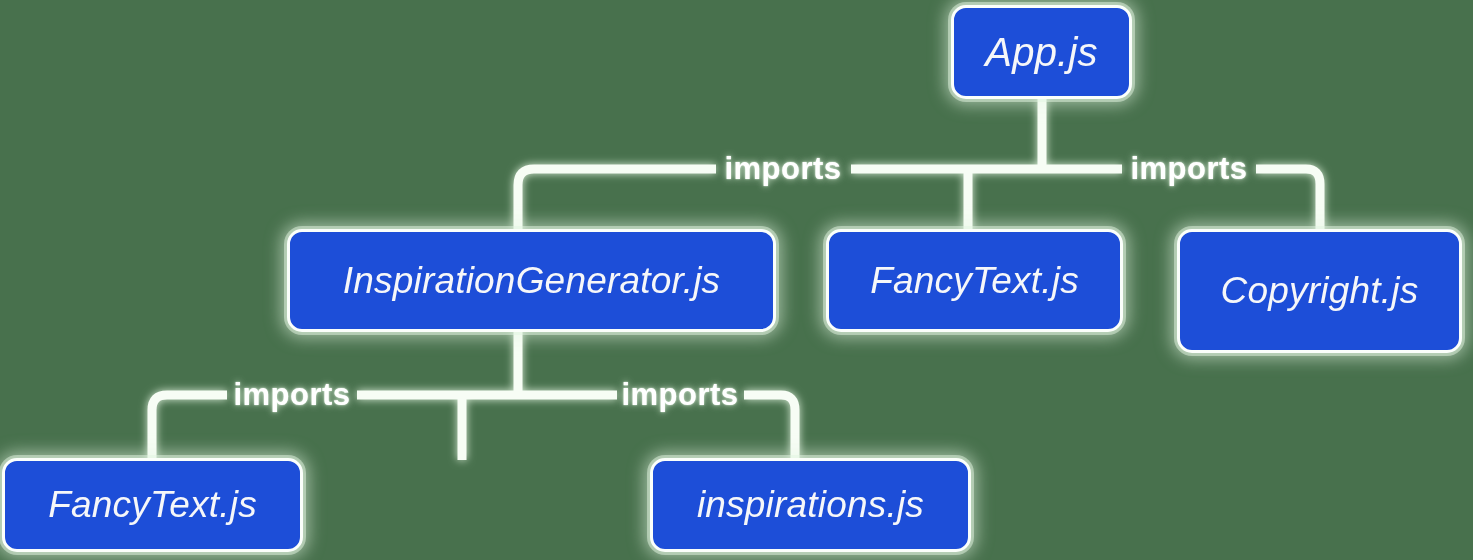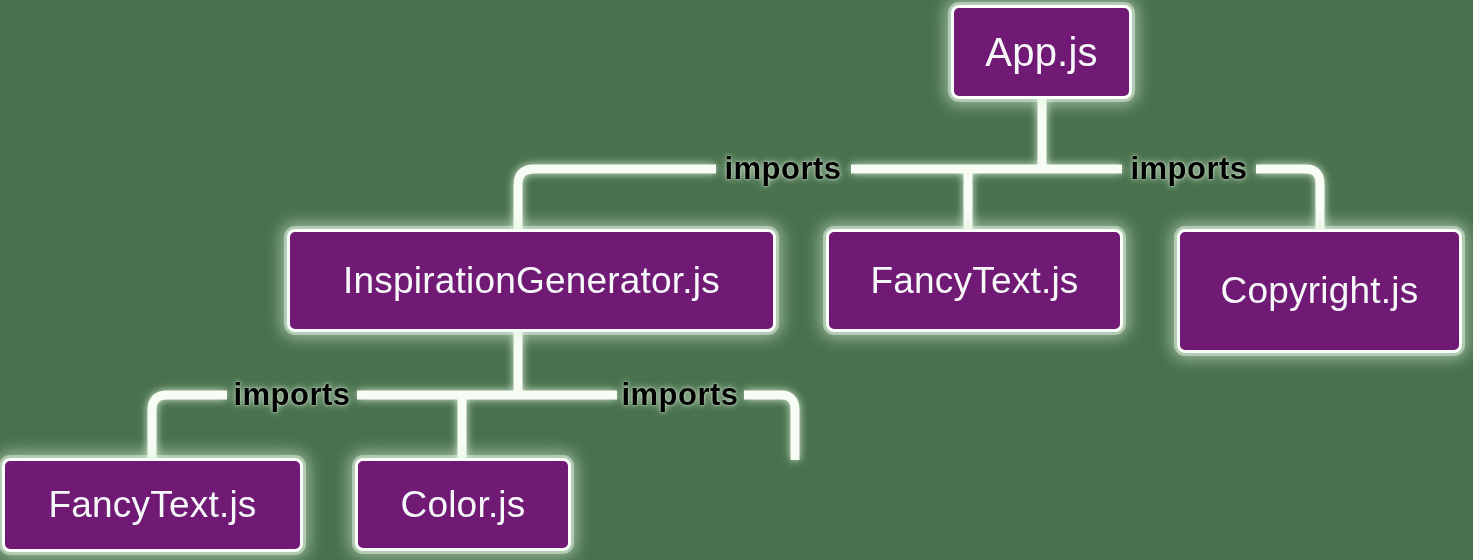--- a/index.html
+++ b/index.html
@@ -7,36 +7,37 @@
     position:relative;
     width:1473px;height:560px;
     background:#48714d;
     overflow:hidden;
     font-family:"Liberation Sans", sans-serif;
   }
   .connector-svg{position:absolute;left:0;top:0;width:1473px;height:560px;}
   .node{
     position:absolute;
     box-sizing:border-box;
-    background:#701a75;
+    background:#1d4ed8;
     border:3px solid #fbfffb;
-    border-radius:8px;
+    border-radius:15px;
     display:flex;align-items:center;justify-content:center;
     color:#f6f7f9;
     font-size:37px;
     font-weight:500;
     letter-spacing:0.2px;
     box-shadow:0 0 0 3px rgba(228,246,226,.5), 0 0 16px 6px rgba(228,246,226,.55);
     white-space:nowrap;
+    font-style:italic;
   }
   .node-root{font-size:40px;}
   .imports-label{
     position:absolute;
     transform:translate(-50%,-50%);
-    color:#000000;
+    color:#ffffff;
     font-size:31px;
     font-weight:600;
     letter-spacing:0.5px;
     text-shadow:0 0 7px rgba(230,248,228,.85), 0 0 2px rgba(230,248,228,.9);
     white-space:nowrap;
   }
 </style>
 </head>
 <body>
 
@@ -79,17 +80,17 @@
   <div class="node" style="left:826px;top:229px;width:297px;height:103px;">
     <span>FancyText.js</span>
   </div>
   <div class="node" style="left:1177px;top:229px;width:285px;height:124px;">
     <span>Copyright.js</span>
   </div>
 
   <div class="node" style="left:2px;top:458px;width:301px;height:94px;">
     <span>FancyText.js</span>
   </div>
-  <div class="node" style="left:355px;top:458px;width:216px;height:93px;">
-    <span>Color.js</span>
+  <div class="node" style="left:650px;top:458px;width:321px;height:94px;">
+    <span>inspirations.js</span>
   </div>
 
 </div>
 
 </body></html>

